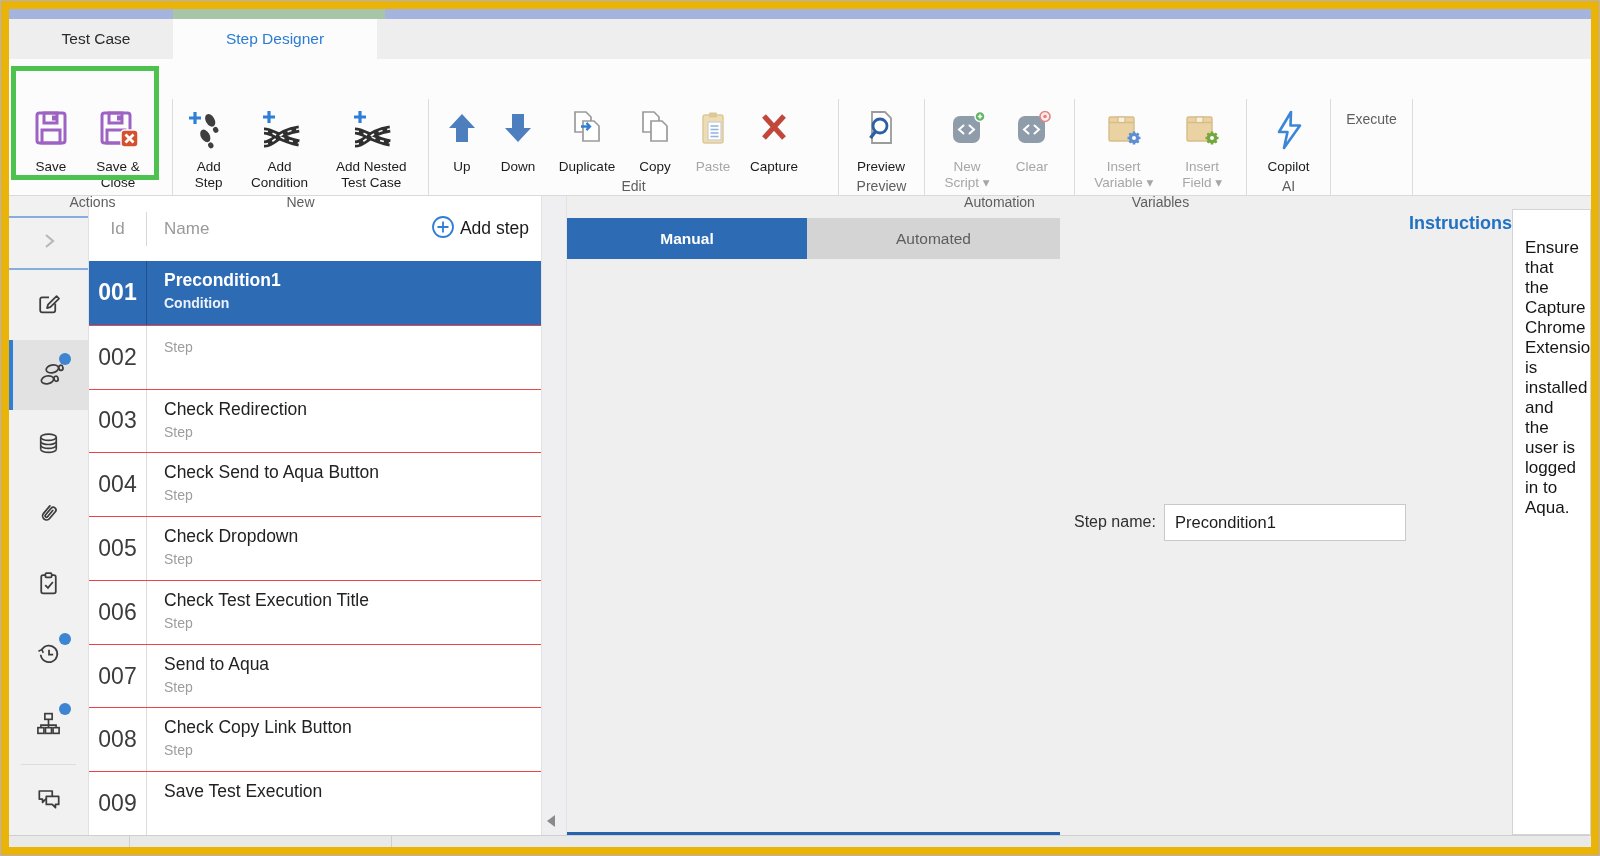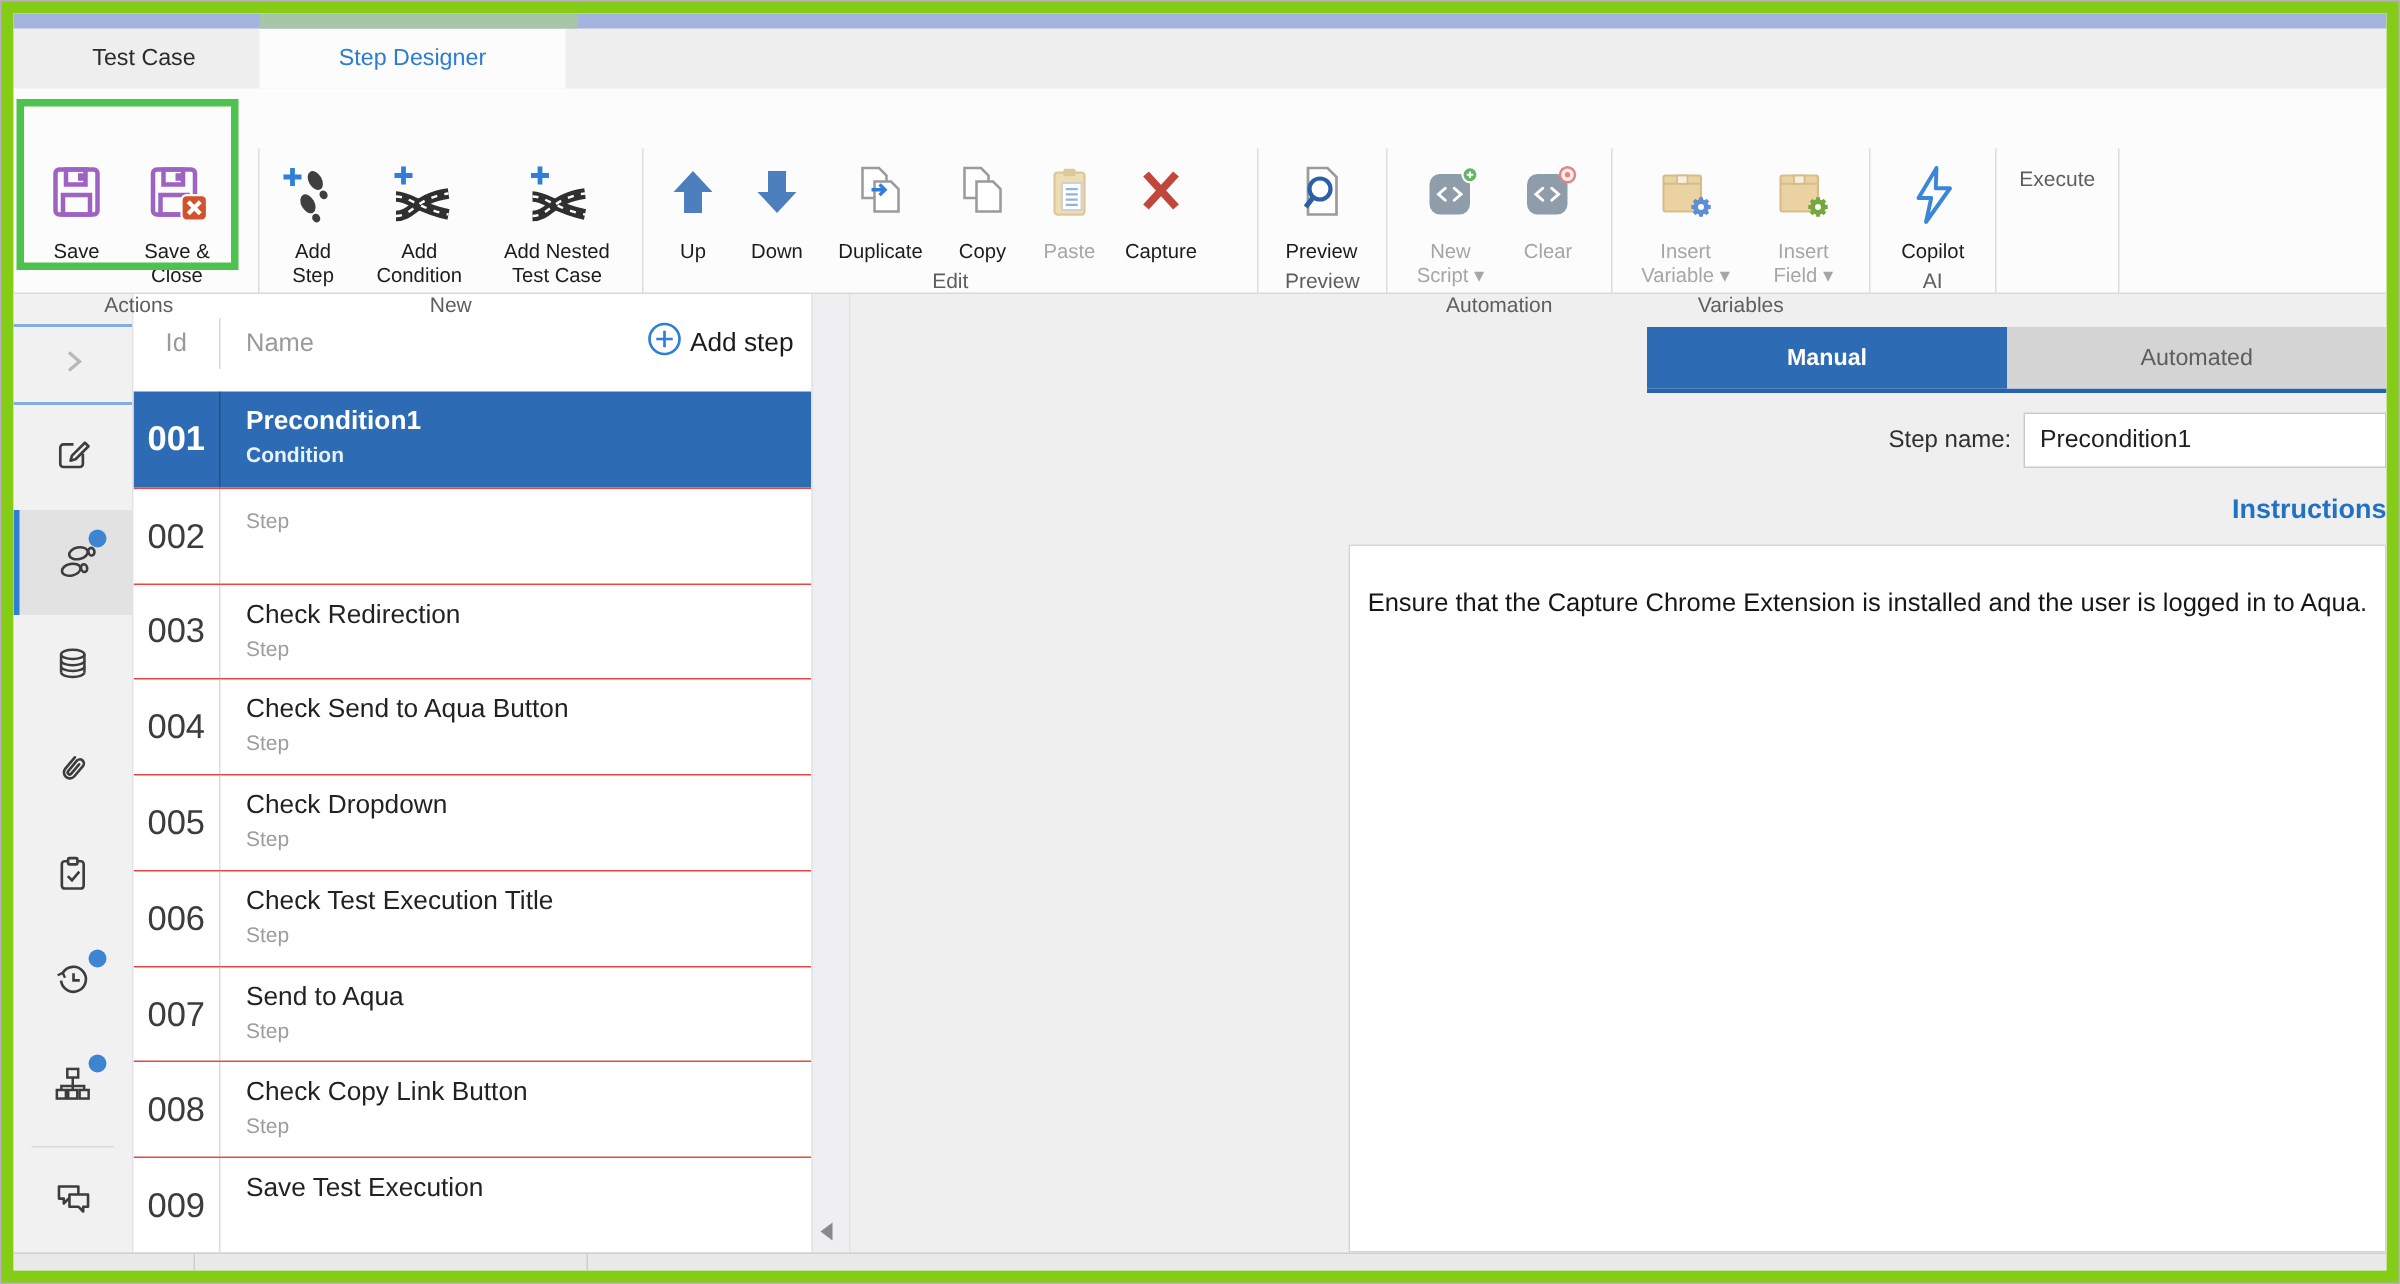--- a/index.html
+++ b/index.html
@@ -1,17 +1,17 @@
 <!DOCTYPE html>
 <html><head>
 <meta charset="utf-8">
 <style>
   * { box-sizing: border-box; }
   html,body { margin:0; padding:0; background:#cfc9d6; font-family:"Liberation Sans", sans-serif; }
-  .frame { position:relative; width:1600px; height:856px; background:#84cc16; border:1px solid #b6b0c0; padding:8px; overflow:hidden; }
+  .frame { position:relative; width:1600px; height:856px; background:#eab308; border:1px solid #b6b0c0; padding:8px; overflow:hidden; }
   .window { width:100%; height:100%; background:#f2f1f2; display:flex; flex-direction:column; overflow:hidden; }
 
   
   .topstrip { height:10px; background:#a5b4de; position:relative; flex:none; }
   .topstrip .green-seg { position:absolute; left:164px; top:0; width:212px; height:10px; background:#a7c6a7; }
 
   
   .tabbar { height:40px; background:#efeeef; display:flex; flex:none; padding-left:10px; }
   .wtab { display:flex; align-items:center; justify-content:center; font-size:15.5px; color:#2b2b2b; cursor:pointer; }
   .wtab.testcase { width:154px; }
@@ -56,21 +56,21 @@
   .lrow.selected .col-id { color:#fff; font-weight:bold; }
   .lrow.selected .cell-name { border-left-color:rgba(0,0,0,.25); }
   .lrow.selected .row-name { color:#fff; font-weight:bold; }
   .lrow.selected .row-type { color:#eaf1fa; font-weight:600; }
 
   
   .splitter { width:26px; background:#efeef0; border-left:1px solid #e3e3e3; border-right:1px solid #e3e3e3; position:relative; flex:none; cursor:col-resize; }
   .splitter .tri { position:absolute; bottom:8px; left:5px; width:0; height:0; border-top:6px solid transparent; border-bottom:6px solid transparent; border-right:8px solid #8a8a8a; }
 
   
-  .main { flex:1; background:#f0eff0; display:flex; flex-direction:column; min-width:0;align-items:flex-end; }
+  .main { flex:1; background:#f0eff0; display:flex; flex-direction:row; min-width:0; }
   .tabs-row { margin-top:22px; display:flex; border-bottom:3px solid #2563ae; flex:none; }
   .etab { height:41px; display:flex; align-items:center; justify-content:center; font-size:15.5px; cursor:pointer; }
   .etab.manual { width:240px; background:#2d6cb5; color:#fff; font-weight:bold; }
   .etab.automated { width:253px; background:#d5d4d5; color:#5d5d5d; }
   .stepname-row { display:flex; align-items:center; margin-top:13px; padding-left:14px; flex:none; }
   .stepname-label { font-size:16px; color:#2f2f2f; width:90px; flex:none; }
   .stepname-input { flex:1; height:37px; border:1px solid #c9c9c9; background:#fff; font-size:16.5px; padding:0 10px; color:#1d1d1d; font-family:"Liberation Sans",sans-serif; border-radius:0; outline:none; }
   .instructions-h { margin:17px 0 0 3px; color:#2272c3; font-size:18px; font-weight:600; flex:none; }
   .instructions-box { flex:1; margin-top:13px; background:#fff; border:1px solid #d4d4d4; padding:28px 12px; font-size:17px; color:#161616; overflow:hidden; }
 

